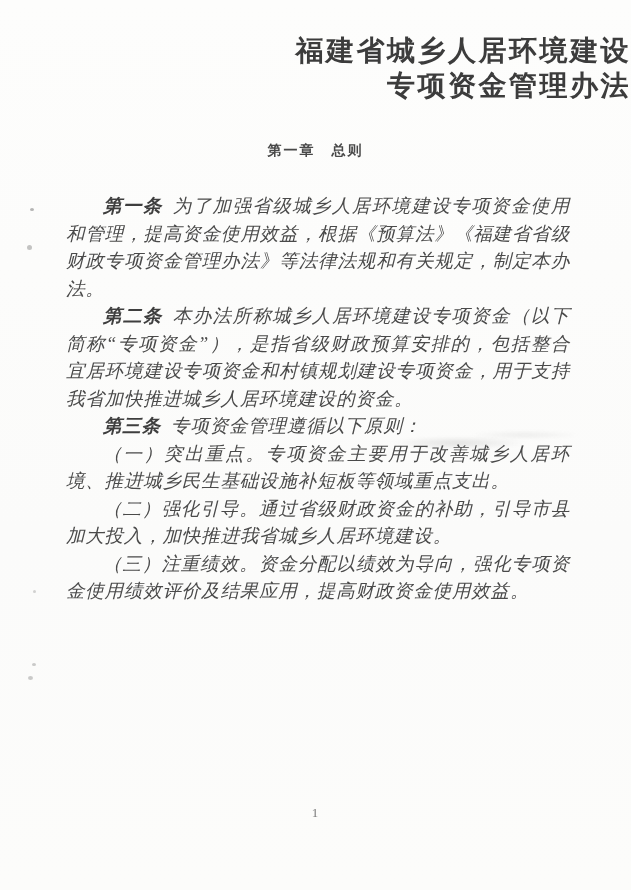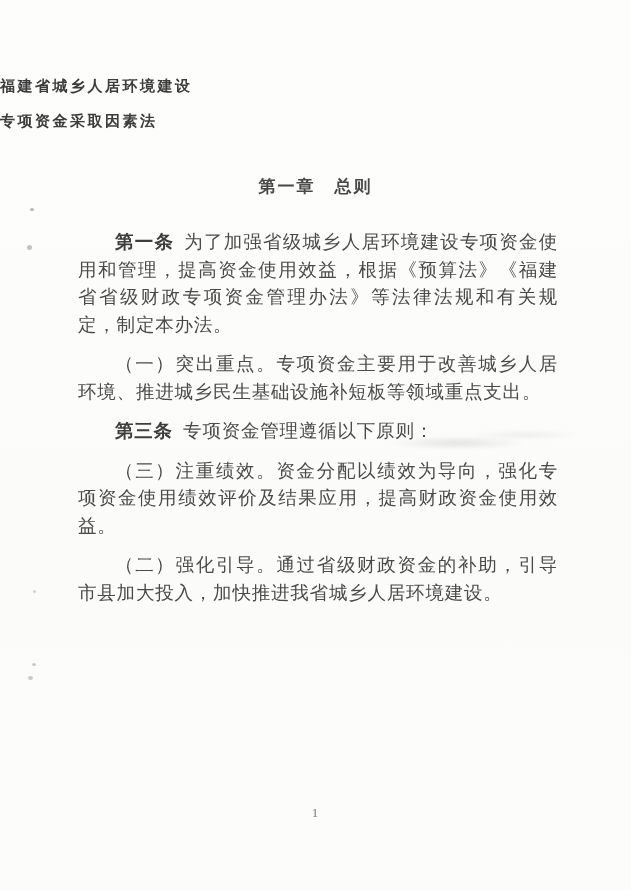--- a/index.html
+++ b/index.html
@@ -9,46 +9,46 @@
     overflow: hidden;
     position: relative;
     font-family: "Liberation Serif", "DejaVu Serif", serif;
     color: #474747;
   }
   .doc-page {
     position: absolute; inset: 0;
     background: linear-gradient(180deg, #fdfdfc 0%, #fbfbfa 60%, #fcfcfa 100%);
   }
   .doc-title {
-    margin-top: 69px;
-    text-align: left;
-    font-size: 15px;
+    margin-top: 33px;
+    text-align: right;
+    font-size: 28px;
     font-weight: bold;
     line-height: 35px;
     letter-spacing: 2.5px;
     color: #3c3c3c;
   }
   .chapter-heading {
     margin-top: 36px;
     text-align: center;
-    font-size: 17px;
+    font-size: 14px;
     font-weight: bold;
     line-height: 24px;
     letter-spacing: 2px;
     color: #484848;
   }
   .body-text {
     margin: 30px 61px 0 66px;
     font-size: 18.5px;
     line-height: 27.5px;
     letter-spacing: 0.8px;
     text-align: justify;
     color: #4a4a4a;
   }
-  .para { margin: 12px; text-indent: 2em; }
+  .para { margin: 0; text-indent: 2em; font-style: italic; }
   .para .lead {
     font-weight: bold;
     color: #3e3e3e;
     margin-right: 0.55em;
   }
   .page-number {
     position: absolute;
     left: 0; right: 0; top: 805px;
     text-align: center;
     font-size: 13px;
@@ -81,36 +81,37 @@
     filter: blur(1px);
   }
 </style>
 </head>
 <body>
 
 <div class="doc-page">
 
   <div class="doc-title">
     <div>福建省城乡人居环境建设</div>
-    <div>专项资金采取因素法</div>
+    <div>专项资金管理办法</div>
   </div>
 
   <div class="chapter-heading">第一章　总则</div>
 
   <div class="body-text">
   <p class="para"><b class="lead">第一条</b><span>为了加强省级城乡人居环境建设专项资金使用和管理，提高资金使用效益，根据《预算法》《福建省省级财政专项资金管理办法》等法律法规和有关规定，制定本办法。</span></p>
 
+  <p class="para"><b class="lead">第二条</b><span>本办法所称城乡人居环境建设专项资金（以下简称“专项资金”），是指省级财政预算安排的，包括整合宜居环境建设专项资金和村镇规划建设专项资金，用于支持我省加快推进城乡人居环境建设的资金。</span></p>
+
+  <p class="para"><b class="lead">第三条</b><span>专项资金管理遵循以下原则：</span></p>
 
   <p class="para"><span>（一）突出重点。专项资金主要用于改善城乡人居环境、推进城乡民生基础设施补短板等领域重点支出。</span></p>
 
-  <p class="para"><b class="lead">第三条</b><span>专项资金管理遵循以下原则：</span></p>
+  <p class="para"><span>（二）强化引导。通过省级财政资金的补助，引导市县加大投入，加快推进我省城乡人居环境建设。</span></p>
 
   <p class="para"><span>（三）注重绩效。资金分配以绩效为导向，强化专项资金使用绩效评价及结果应用，提高财政资金使用效益。</span></p>
-
-  <p class="para"><span>（二）强化引导。通过省级财政资金的补助，引导市县加大投入，加快推进我省城乡人居环境建设。</span></p>
 
 
 
 </div>
 
   <div class="page-number">1</div>
 
   <div class="speck speck-1"></div>
   <div class="speck speck-2"></div>
   <div class="speck speck-3"></div>

